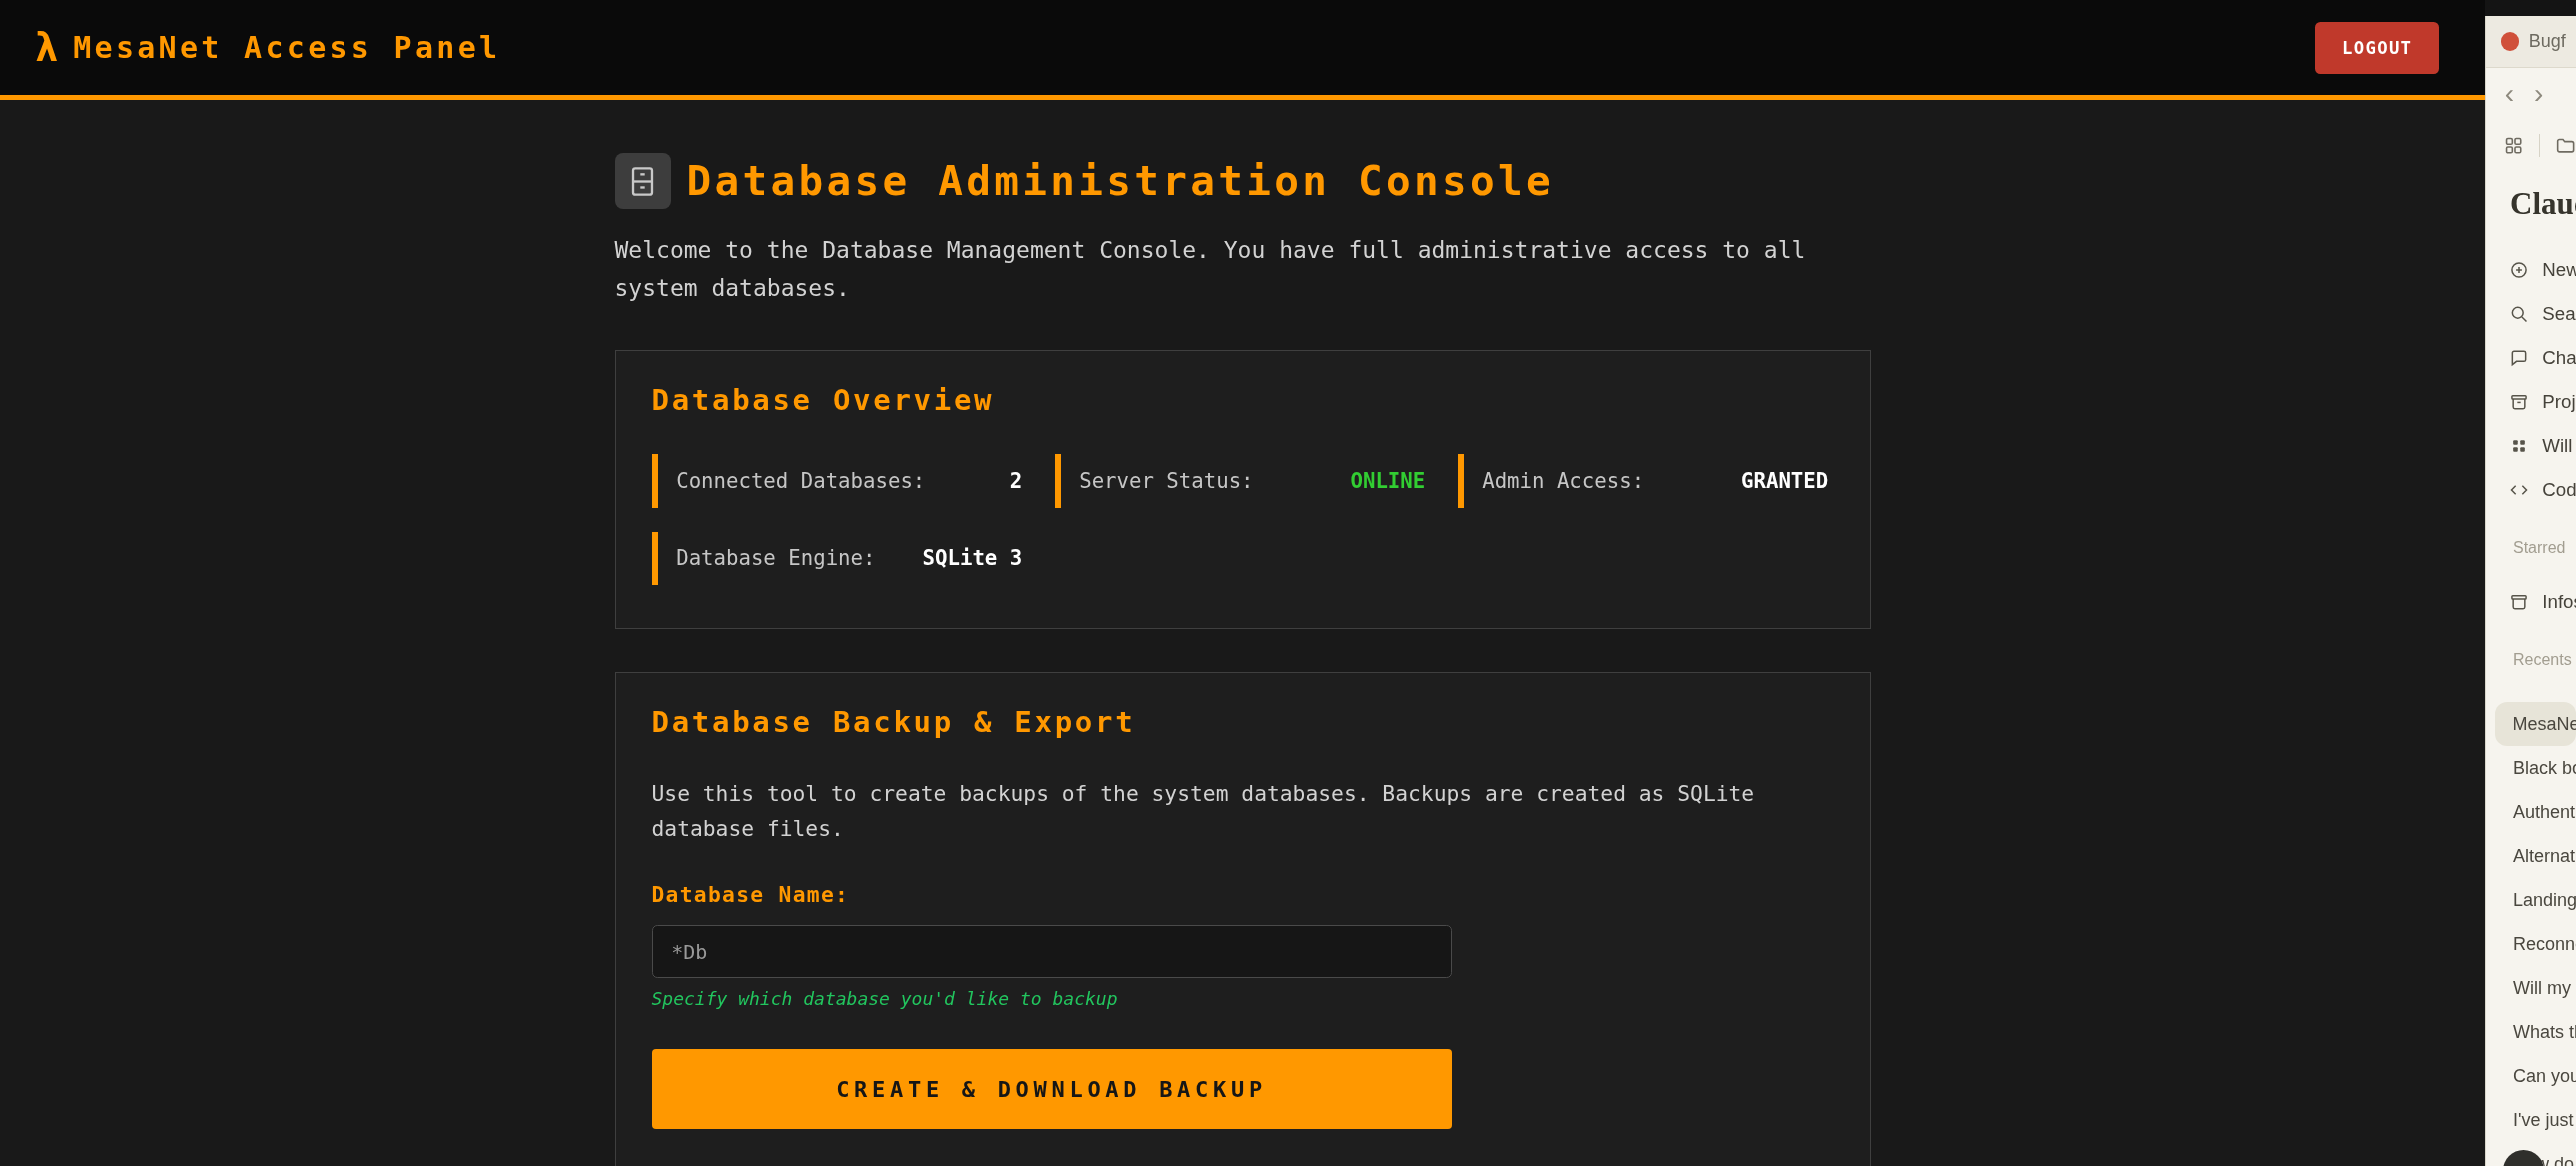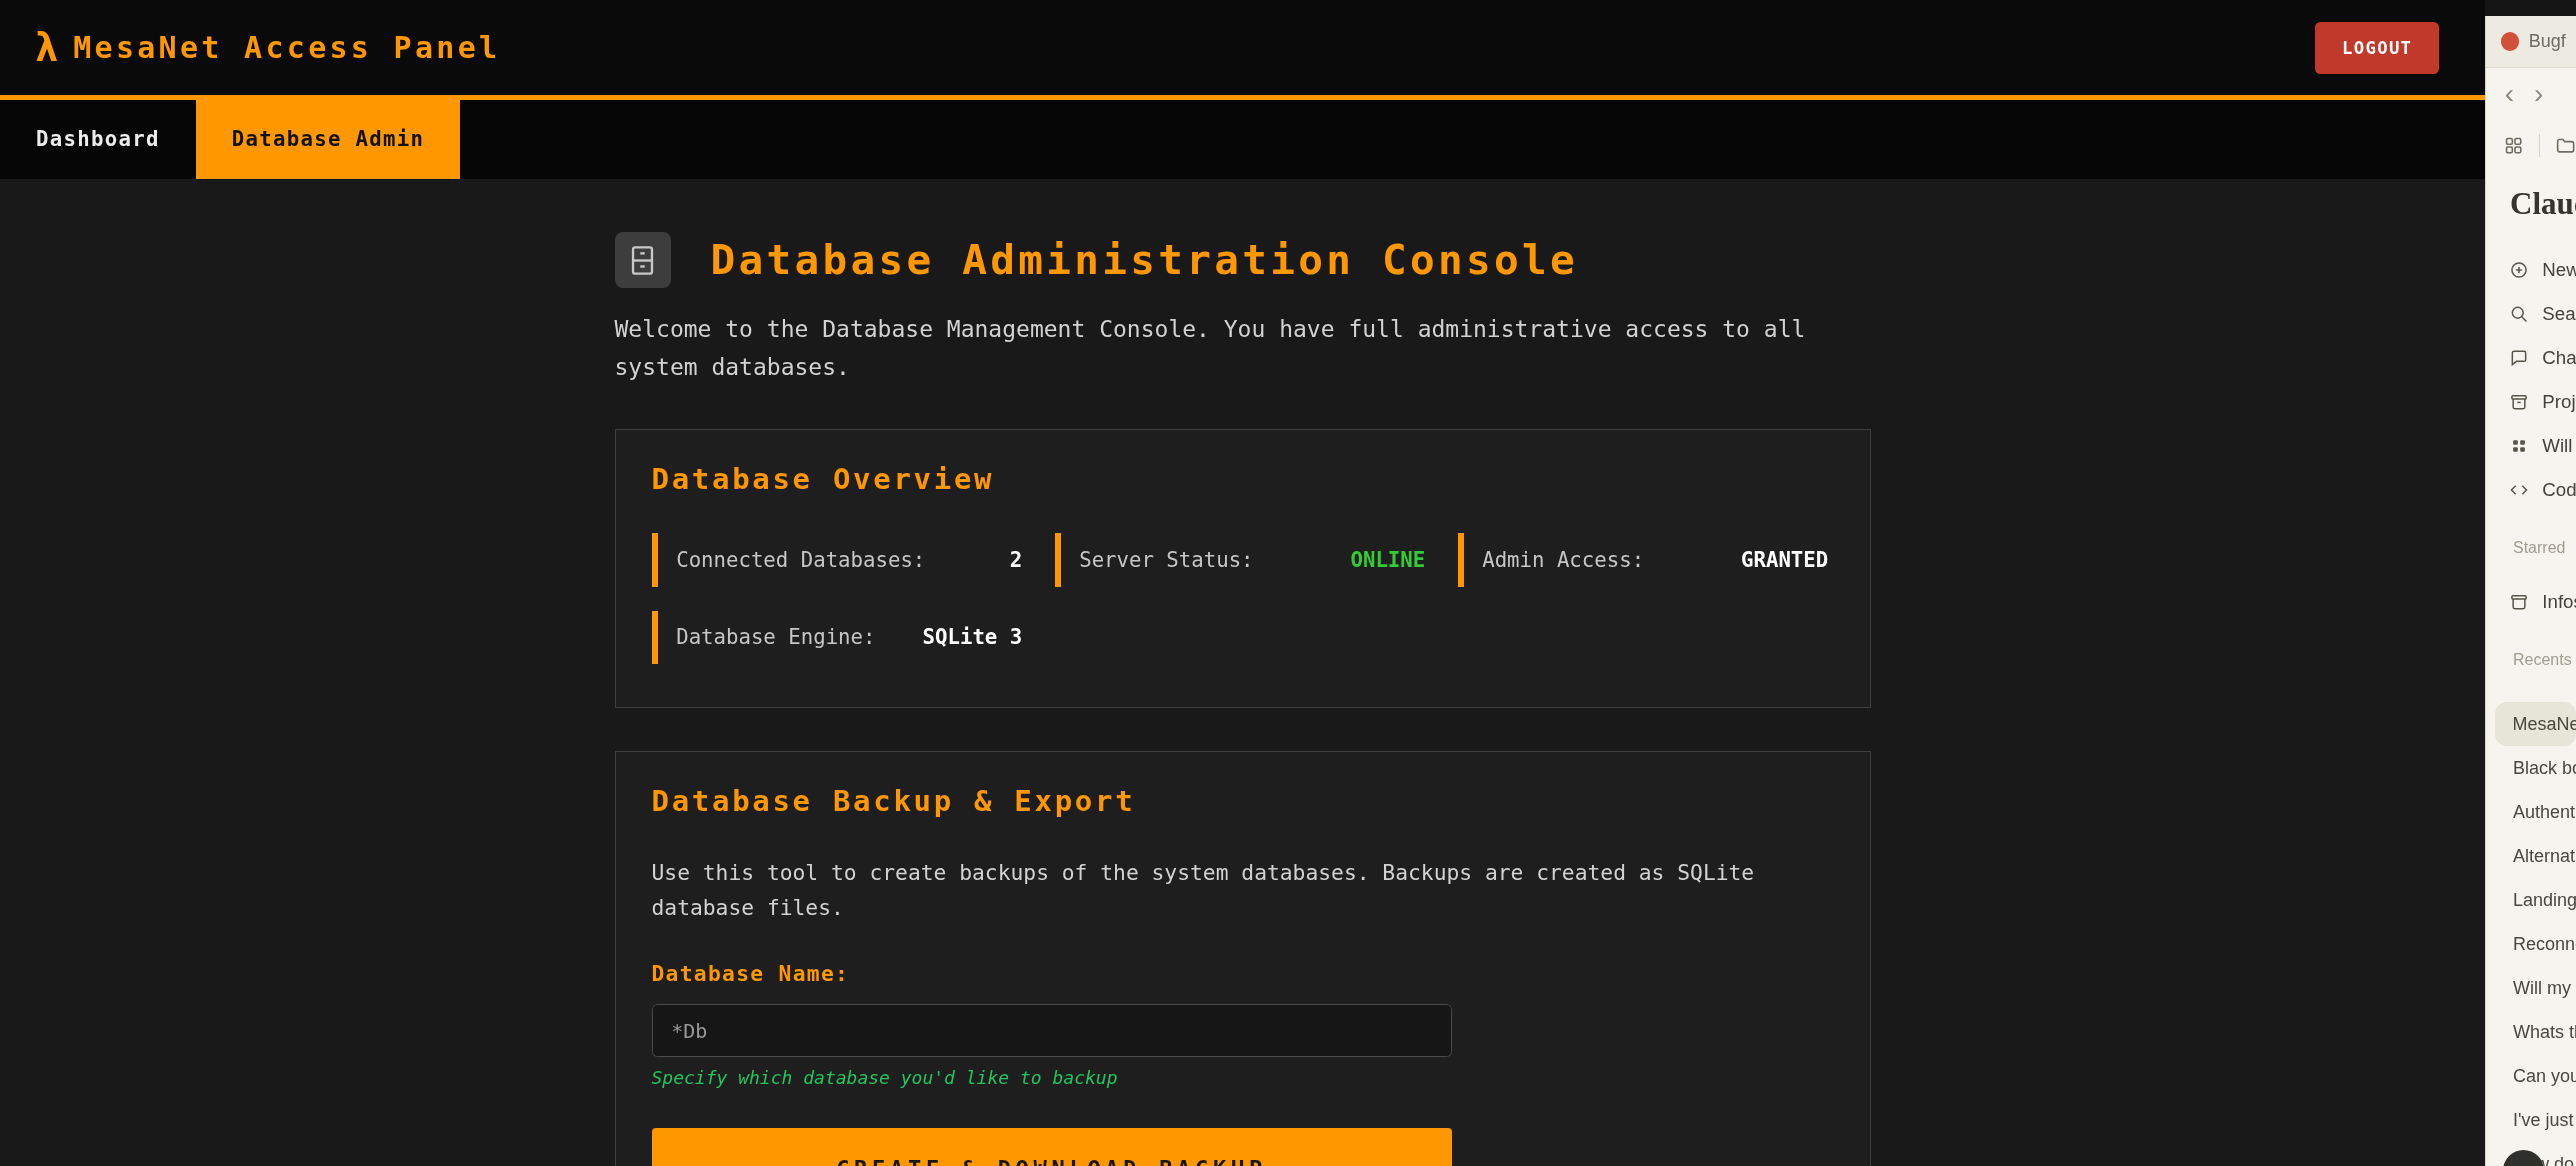--- a/index.html
+++ b/index.html
@@ -14,21 +14,21 @@
   .app-title { font-size:30px; color:var(--accent); font-weight:bold; letter-spacing:3.3px; }
   .logout { margin-left:auto; margin-right:10.7px; background:var(--logout-red); color:#ffffff; font-family:inherit; font-weight:bold; font-size:17.3px; letter-spacing:1.3px; padding:16px 27px; border:none; border-radius:5.3px; cursor:pointer; }
 
   .nav { height:79px; background:#050505; display:flex; }
   .tab { line-height:79px; padding:0 36px; font-size:20.7px; font-weight:bold; color:#ececec; letter-spacing:1.3px; cursor:pointer; }
   .tab.active { background:var(--accent); color:#111111; }
 
   .main { padding-top:53px; }
   .content { width:1256px; margin:0 auto; }
 
-  .title-row { display:flex; align-items:center; gap:40px; }
+  .title-row { display:flex; align-items:center; gap:16px; }
   .cab-icon { width:56px; height:56px; background:#3d3d3d; border-radius:8px; display:flex; align-items:center; justify-content:center; flex:0 0 auto; }
   h1.page-title { font-size:41px; color:var(--accent); font-weight:bold; letter-spacing:3.3px; white-space:nowrap; }
   .intro { margin-top:22px; font-size:23px; color:#d2d2d2; line-height:1.66; max-width:1200px; }
 
   .panel { border:1.3px solid #3f3f3f; background:#1e1e1e; padding:32px 36px 43px 36px; margin-top:43px; }
   .panel h2 { font-size:29px; color:var(--accent); font-weight:bold; letter-spacing:2.7px; margin-bottom:37px; }
 
   .stats { display:grid; grid-template-columns:repeat(3,1fr); gap:24px 27px; }
   .stat { border-left:6.7px solid var(--accent); padding:14.7px 5.3px 14.7px 18.7px; display:flex; justify-content:space-between; }
   .stat-label { color:#c6c6c6; font-size:20.7px; }
@@ -65,24 +65,20 @@
 <body>
 
 <div class="app">
 
   <header class="header">
     <span class="lambda">λ</span>
     <span class="app-title">MesaNet Access Panel</span>
     <button class="logout">LOGOUT</button>
   </header>
 
-  <nav class="nav">
-    <div class="tab">Dashboard</div>
-    <div class="tab active">Database Admin</div>
-  </nav>
 
   <div class="main">
     <div class="content">
 
       <div class="title-row">
         <span class="cab-icon">
           <svg width="35" height="35" viewBox="0 0 24 24" fill="none" stroke="#c9c9c9" stroke-width="1.6">
             <rect x="5.5" y="3" width="13" height="18" rx="1.5"></rect>
             <line x1="5.5" y1="12" x2="18.5" y2="12"></line>
             <rect x="10.5" y="6.3" width="3" height="1.6" fill="#c9c9c9" stroke="none"></rect>

